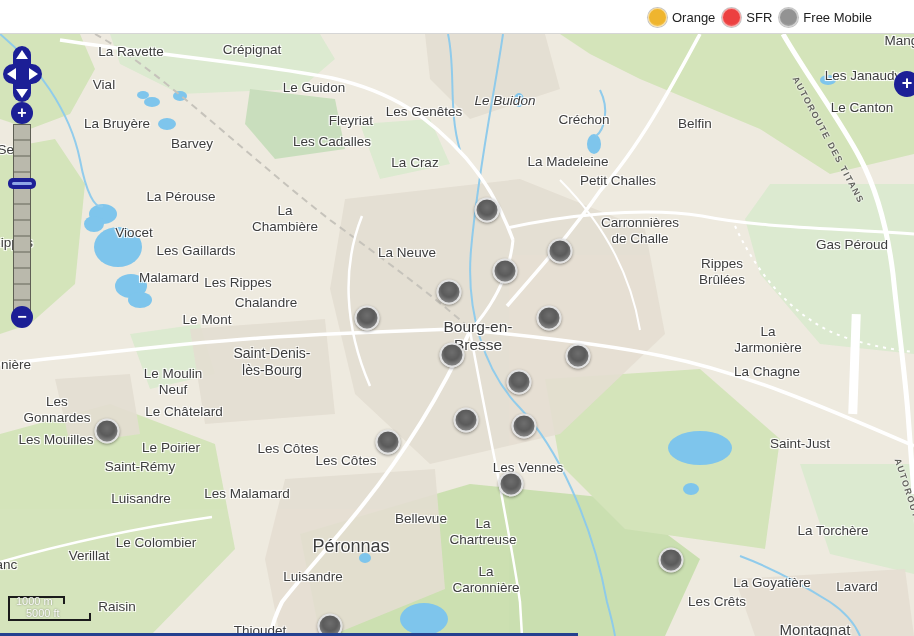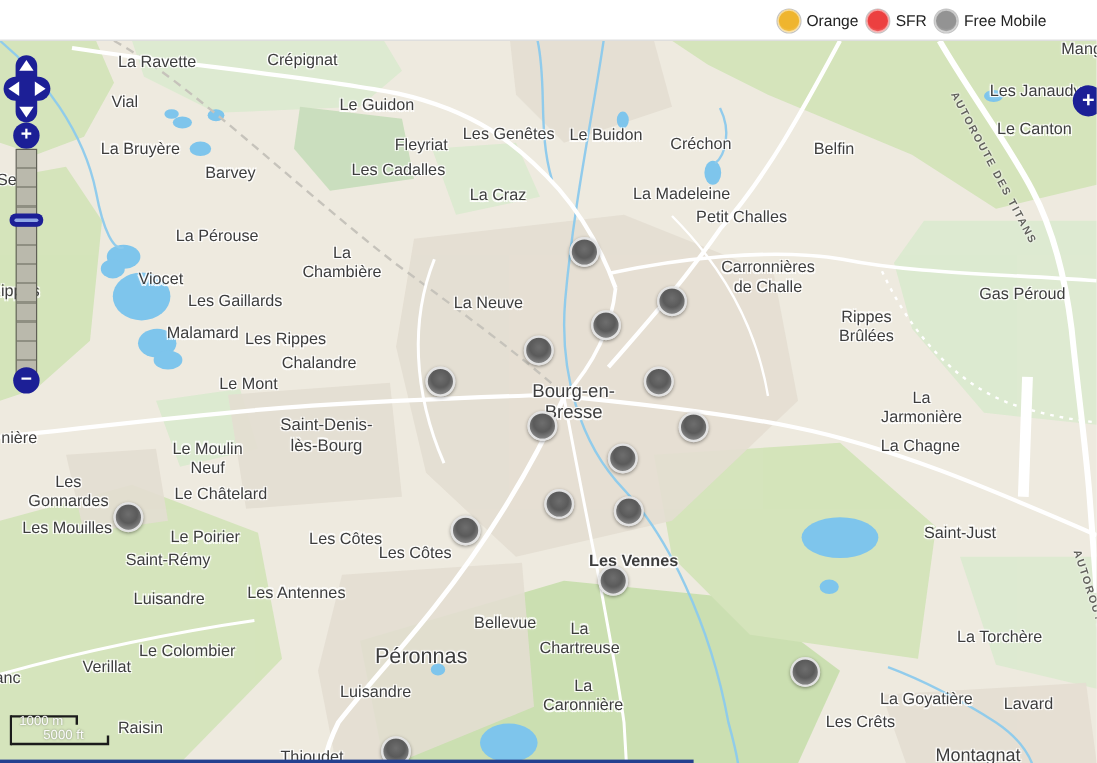--- a/index.html
+++ b/index.html
@@ -60,21 +60,21 @@
   #zoom-slider .line{position:absolute;left:4px;top:4px;width:20px;height:3px;background:#8fa6e6;border-radius:2px;}
 
   #layer-btn{position:absolute;left:894px;top:37px;width:26px;height:26px;border-radius:50%;
     background:#1c1f96;color:#fff;font-size:18px;font-weight:bold;text-align:center;line-height:25px;
     z-index:20;cursor:pointer;}
 
   
   #scalebar{position:absolute;left:8px;top:560px;width:88px;height:30px;z-index:15;pointer-events:none;}
   .scale-text{position:absolute;font-size:11px;color:#fbfbfb;text-shadow:0 0 2px rgba(0,0,0,.45);}
   #scale-m{left:8px;top:1px;}
-  #scale-ft{left:28px;top:13px;}
+  #scale-ft{left:18px;top:13px;}
 
   #bottom-strip{position:absolute;left:0;top:599px;width:578px;height:3px;background:#24408f;z-index:18;}
 </style>
 </head>
 <body>
 
 <div id="app">
 
   <div id="map">
 
@@ -191,21 +191,21 @@
       </svg>
       <span class="scale-text" id="scale-m">1000 m</span>
       <span class="scale-text" id="scale-ft">5000 ft</span>
     </div>
 
     <div id="labels-layer">
         <div class="map-label" style="left: 131px; top: 18px; transform: translate(-50%, -50%);">La Ravette</div>
         <div class="map-label" style="left: 252px; top: 16px; transform: translate(-50%, -50%);">Crépignat</div>
         <div class="map-label" style="left: 104px; top: 51px; transform: translate(-50%, -50%);">Vial</div>
         <div class="map-label" style="left: 314px; top: 54px; transform: translate(-50%, -50%);">Le Guidon</div>
-        <div class="map-label" style="left: 505px; top: 79px; transform: translate(-50%, -50%);">Le Buidon</div>
+        <div class="map-label" style="left: 505px; top: 67px; transform: translate(-50%, -50%); font-style: italic;">Le Buidon</div>
         <div class="map-label" style="left: 424px; top: 78px; transform: translate(-50%, -50%);">Les Genêtes</div>
         <div class="map-label" style="left: 584px; top: 86px; transform: translate(-50%, -50%);">Créchon</div>
         <div class="map-label" style="left: 695px; top: 90px; transform: translate(-50%, -50%);">Belfin</div>
         <div class="map-label" style="left: 117px; top: 90px; transform: translate(-50%, -50%);">La Bruyère</div>
         <div class="map-label" style="left: 351px; top: 87px; transform: translate(-50%, -50%);">Fleyriat</div>
         <div class="map-label" style="left: 332px; top: 108px; transform: translate(-50%, -50%);">Les Cadalles</div>
         <div class="map-label" style="left: 192px; top: 110px; transform: translate(-50%, -50%);">Barvey</div>
         <div class="map-label" style="left: 415px; top: 129px; transform: translate(-50%, -50%);">La Craz</div>
         <div class="map-label" style="left: 568px; top: 128px; transform: translate(-50%, -50%);">La Madeleine</div>
         <div class="map-label" style="left: 618px; top: 147px; transform: translate(-50%, -50%);">Petit Challes</div>
@@ -240,22 +240,22 @@
 Neuf</div>
         <div class="map-label" style="left: 57px; top: 376px; transform: translate(-50%, -50%);">Les
 Gonnardes</div>
         <div class="map-label" style="left: 184px; top: 378px; transform: translate(-50%, -50%);">Le Châtelard</div>
         <div class="map-label" style="left: 56px; top: 406px; transform: translate(-50%, -50%);">Les Mouilles</div>
         <div class="map-label" style="left: 171px; top: 414px; transform: translate(-50%, -50%);">Le Poirier</div>
         <div class="map-label" style="left: 288px; top: 415px; transform: translate(-50%, -50%);">Les Côtes</div>
         <div class="map-label" style="left: 346px; top: 427px; transform: translate(-50%, -50%);">Les Côtes</div>
         <div class="map-label" style="left: 140px; top: 433px; transform: translate(-50%, -50%);">Saint-Rémy</div>
         <div class="map-label" style="left: 800px; top: 410px; transform: translate(-50%, -50%);">Saint-Just</div>
-        <div class="map-label" style="left: 528px; top: 434px; transform: translate(-50%, -50%); font-weight: bold;">Les Vennes</div>
-        <div class="map-label" style="left: 247px; top: 460px; transform: translate(-50%, -50%);">Les Antennes</div>
+        <div class="map-label" style="left: 528px; top: 434px; transform: translate(-50%, -50%);">Les Vennes</div>
+        <div class="map-label" style="left: 247px; top: 460px; transform: translate(-50%, -50%);">Les Malamard</div>
         <div class="map-label" style="left: 141px; top: 465px; transform: translate(-50%, -50%);">Luisandre</div>
         <div class="map-label" style="left: 399px; top: 485px; transform: translate(-50%, -50%); padding-left: 44px;">Bellevue</div>
         <div class="map-label" style="left: 833px; top: 497px; transform: translate(-50%, -50%);">La Torchère</div>
         <div class="map-label" style="left: 483px; top: 498px; transform: translate(-50%, -50%);">La
 Chartreuse</div>
         <div class="map-label" style="left: 156px; top: 509px; transform: translate(-50%, -50%);">Le Colombier</div>
         <div class="map-label" style="left: 89px; top: 522px; transform: translate(-50%, -50%);">Verillat</div>
         <div class="map-label" style="left: 351px; top: 513px; font-size: 18px; transform: translate(-50%, -50%);">Péronnas</div>
         <div class="map-label" style="left: -9px; top: 531px; transform: translate(-50%, -50%);">Le Blanc</div>
         <div class="map-label" style="left: 313px; top: 543px; transform: translate(-50%, -50%);">Luisandre</div>

